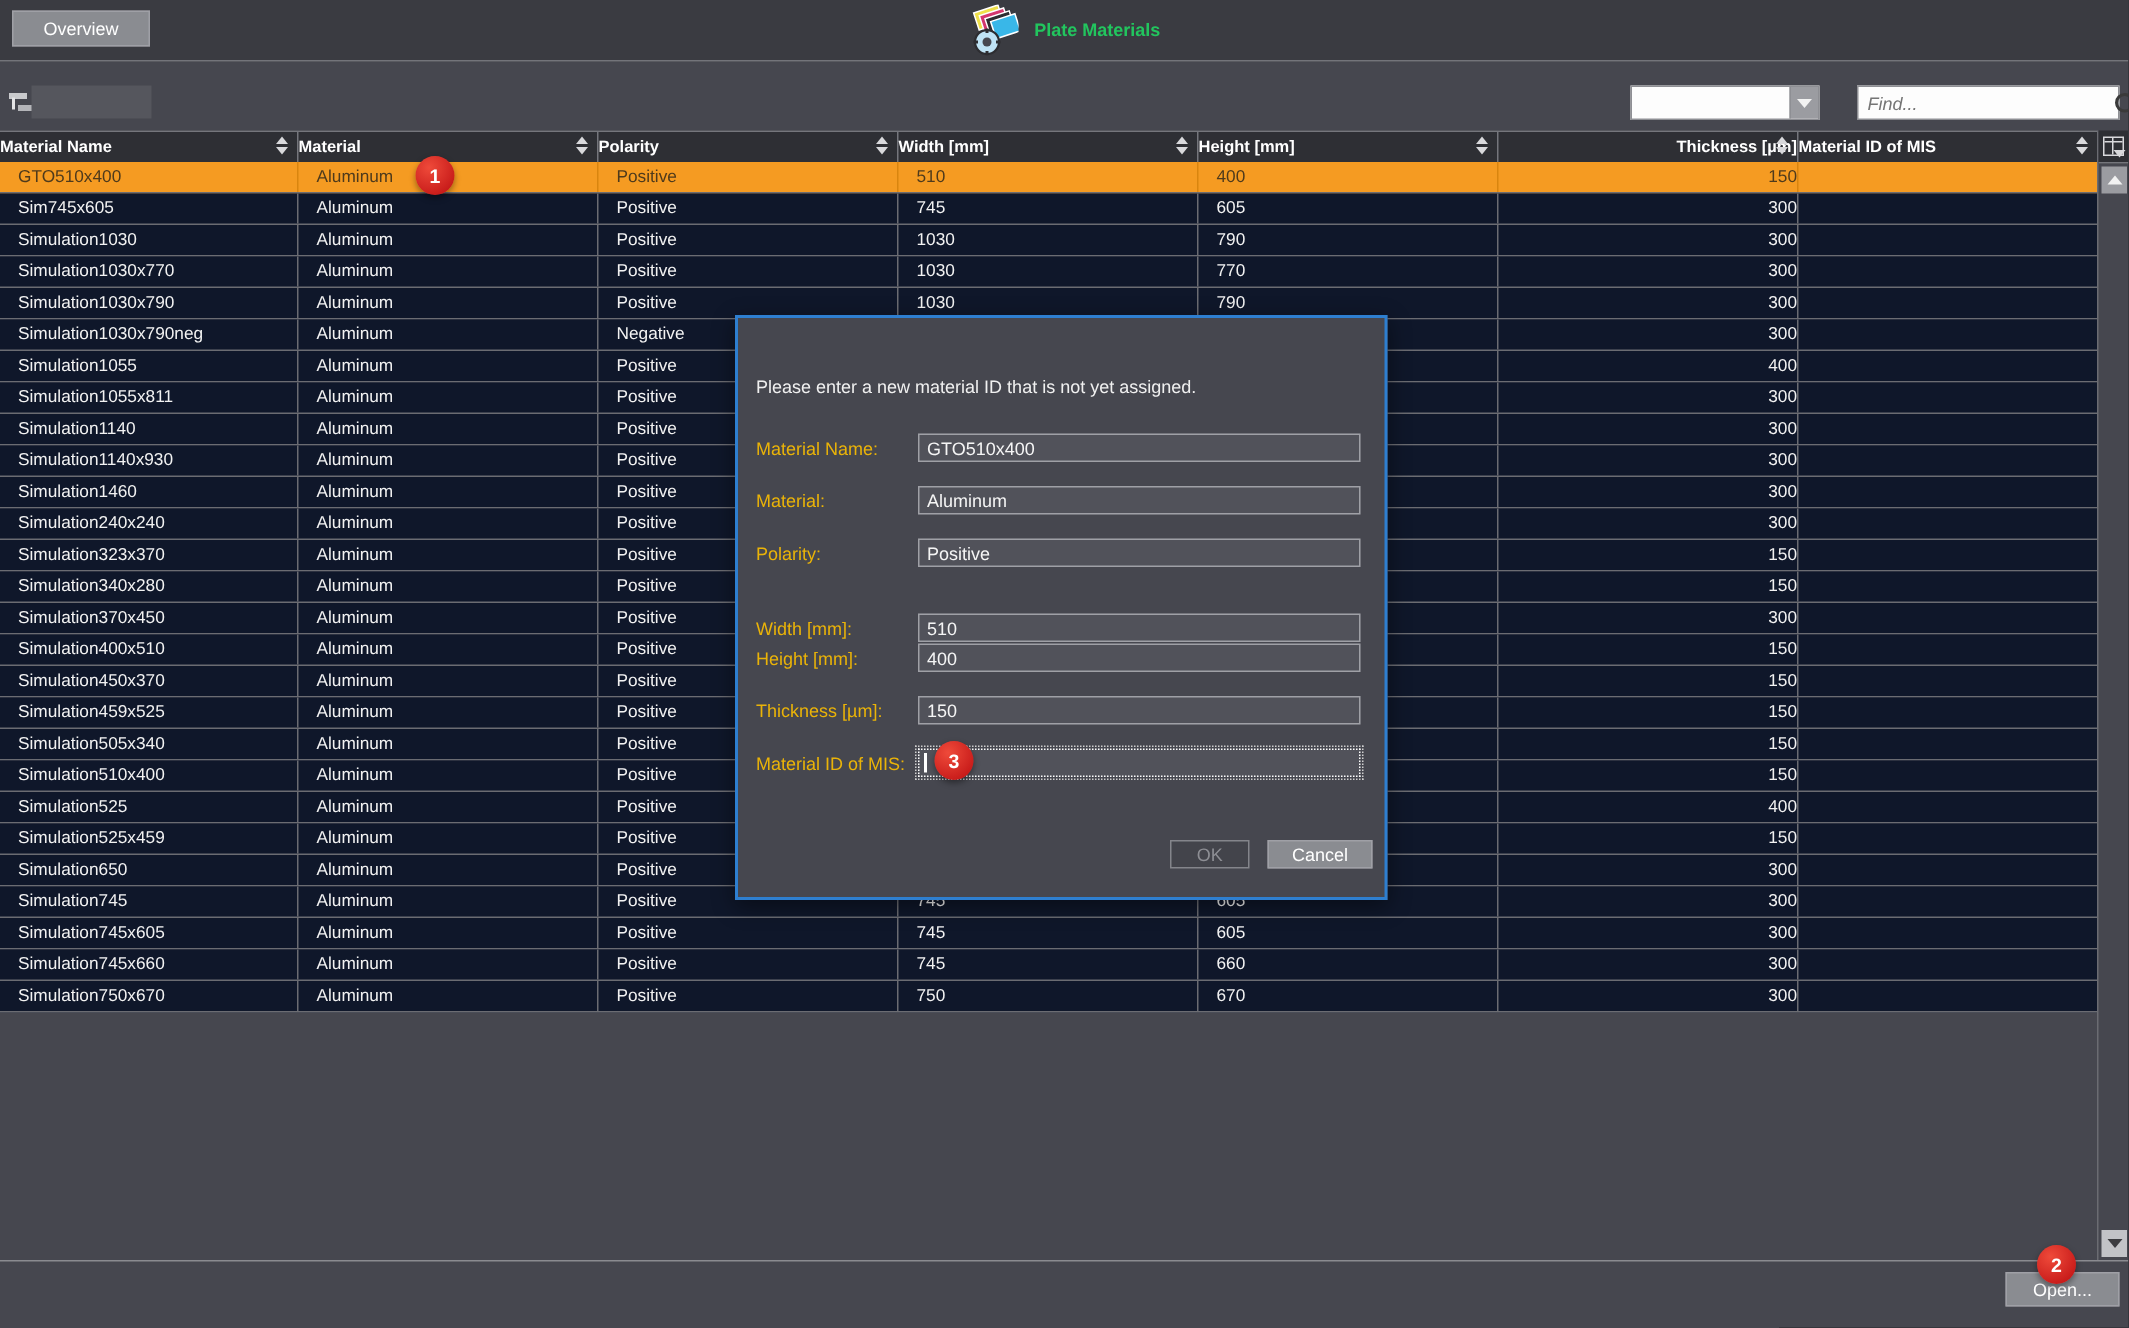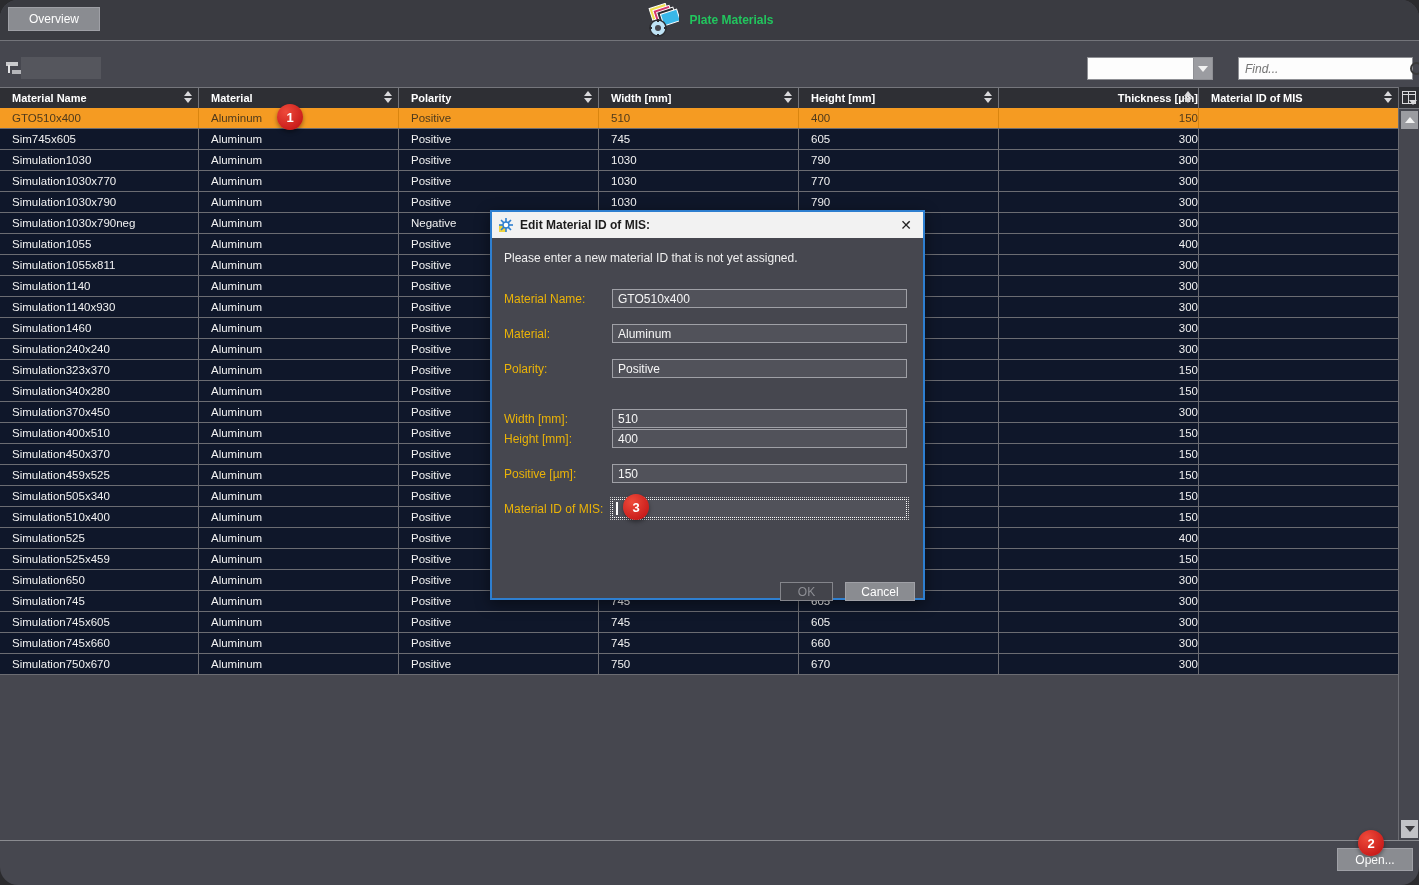--- a/index.html
+++ b/index.html
@@ -1,17 +1,17 @@
 <!DOCTYPE html>
 <html><head>
 <meta charset="utf-8">
 <style>
   html,body{margin:0;padding:0;background:#2b2b2e;}
   #app{position:relative;width:1419px;height:885px;background:#46474f;
-       font-family:"Liberation Sans",sans-serif;overflow:hidden;color:#f0f0f0;border-radius:18px;}
+       font-family:"Liberation Sans",sans-serif;overflow:hidden;color:#f0f0f0;}
 
   
   .topbar{position:absolute;left:0;top:0;width:100%;height:40px;background:#3a3b41;
           border-bottom:1px solid #73747a;}
   .overview-btn{position:absolute;left:8px;top:7px;width:90px;height:22px;background:#8a8c91;
           border:1px solid #9fa0a6;color:#fff;font-size:12px;display:flex;align-items:center;
           justify-content:center;cursor:pointer;}
   .title-wrap{position:absolute;left:0;top:0;width:100%;height:40px;display:flex;
           align-items:center;justify-content:center;gap:10px;pointer-events:none;}
   .title-text{font-size:12px;font-weight:bold;color:#22c55e;}
@@ -36,21 +36,21 @@
   .mag{position:relative;width:18px;height:16px;}
   .mag .lens{position:absolute;left:2px;top:1px;width:9px;height:9px;border:2px solid #3a3a3a;
          border-radius:50%;}
   .mag .handle{position:absolute;left:11px;top:10px;width:6px;height:2.5px;background:#3a3a3a;
          transform:rotate(38deg);}
 
   
   .thead{position:absolute;left:0;top:87px;width:1398px;height:20px;background:#2e2f34;
          border-top:1px solid #75767c;border-bottom:1px solid #75767c;display:flex;}
   .th{box-sizing:border-box;border-right:1px solid #75767c;display:flex;align-items:center;
-      padding-left:12px;font-size:11px;font-weight:bold;color:#fff;position:relative;cursor:pointer;}
+      font-size:11px;font-weight:bold;color:#fff;position:relative;cursor:pointer;}
   .sort{position:absolute;right:6px;top:3px;display:flex;flex-direction:column;gap:2px;}
   .sort .u{width:0;height:0;border-left:4px solid transparent;border-right:4px solid transparent;
       border-bottom:5px solid #d9d9dc;}
   .sort .d{width:0;height:0;border-left:4px solid transparent;border-right:4px solid transparent;
       border-top:5px solid #d9d9dc;}
   .col-0{width:199px;} .col-1{width:200px;} .col-2{width:200px;} .col-3{width:200px;}
   .col-4{width:200px;} .col-5{width:200px;justify-content:flex-end;} .col-6{width:199px;border-right:none;}
   .tbody{position:absolute;left:0;top:108px;width:1398px;}
   .trow{display:flex;height:20px;border-bottom:1px solid #6b6c72;background:#0f172a;cursor:pointer;}
   .trow .td{box-sizing:border-box;border-right:1px solid #6b6c72;font-size:11.5px;color:#f2f2f2;
@@ -93,21 +93,21 @@
   .dlg-close{width:22px;height:20px;display:flex;align-items:center;justify-content:center;
       color:#222;font-size:14px;cursor:pointer;}
   .dlg-msg{position:absolute;left:12px;top:39px;font-size:12px;color:#f0f0f0;}
   .frow{position:absolute;left:12px;width:410px;height:20px;}
   .frow .lbl{position:absolute;left:0;top:3px;font-size:12px;color:#eab308;}
   .frow input{position:absolute;left:108px;top:0;width:295px;height:19px;background:#51525a;
       border:1px solid #9fa0a6;color:#f5f5f5;font-size:12px;padding:0 5px;
       font-family:"Liberation Sans",sans-serif;box-sizing:border-box;}
   .frow input.focused{border:1px dotted #ffffff;outline:1px dotted #cfcfcf;outline-offset:1px;}
   .caret{position:absolute;left:112px;top:3px;width:1.5px;height:13px;background:#fff;z-index:2;}
-  .dlg-btn{position:absolute;top:370px;height:19px;font-size:12px;display:flex;align-items:center;
+  .dlg-btn{position:absolute;top:348px;height:19px;font-size:12px;display:flex;align-items:center;
       justify-content:center;box-sizing:border-box;}
   .ok{left:288px;width:53px;background:#43444b;border:1px solid #84858b;color:#8d8e94;}
   .cancel{left:353px;width:70px;background:#8a8c91;border:1px solid #9fa0a6;color:#fff;cursor:pointer;}
 
   
   .badge{position:absolute;width:26px;height:26px;border-radius:50%;
       background:radial-gradient(circle at 35% 30%,#ef4a3a,#bc0d10);color:#fff;font-size:13px;
       font-weight:bold;display:flex;align-items:center;justify-content:center;z-index:40;
       box-shadow:0 2px 4px rgba(0,0,0,.4);}
   .badge.b3{z-index:60;}
@@ -473,34 +473,20 @@
         <div class="tri-up"></div>
       </div>
     <div class="sbtn down">
         <div class="tri-down-d"></div>
       </div>
   </div>
 
   <div class="open-btn">Open...</div>
 
   <div class="dialog">
-    <div class="dlg-title">
-      <svg width="16" height="16" viewBox="0 0 16 16">
-        <rect x="1" y="8" width="7" height="7" fill="#f0d43c"></rect>
-        <g stroke="#2e7fd0" stroke-width="1.6">
-          <line x1="8" y1="1" x2="8" y2="15"></line>
-            <line x1="1" y1="8" x2="15" y2="8"></line>
-          <line x1="3" y1="3" x2="13" y2="13"></line>
-            <line x1="13" y1="3" x2="3" y2="13"></line>
-        </g>
-        <circle cx="8" cy="8" r="3" fill="#fff" stroke="#2e7fd0" stroke-width="1.4"></circle>
-      </svg>
-      <span class="txt">Edit Material ID of MIS:</span>
-      <span class="dlg-close">✕</span>
-    </div>
     <div class="dlg-msg">Please enter a new material ID that is not yet assigned.</div>
 
     <div class="frow" style="top:77px">
       <span class="lbl">Material Name:</span>
       <input readonly="" value="GTO510x400" style="">
     </div>
     <div class="frow" style="top:112px">
       <span class="lbl">Material:</span>
       <input readonly="" value="Aluminum" style="">
     </div>
@@ -510,21 +496,21 @@
     </div>
     <div class="frow" style="top:197px">
       <span class="lbl">Width [mm]:</span>
       <input readonly="" value="510" style="">
     </div>
     <div class="frow" style="top:217px">
       <span class="lbl">Height [mm]:</span>
       <input readonly="" value="400" style="">
     </div>
     <div class="frow" style="top:252px">
-      <span class="lbl">Positive [µm]:</span>
+      <span class="lbl">Thickness [µm]:</span>
       <input readonly="" value="150" style="">
     </div>
     <div class="frow" style="top:287px">
       <span class="lbl">Material ID of MIS:</span>
       <input readonly="" class="focused" value="" style="">
       <div class="caret"></div>
     </div>
 
     <div class="dlg-btn ok">OK</div>
     <div class="dlg-btn cancel">Cancel</div>

